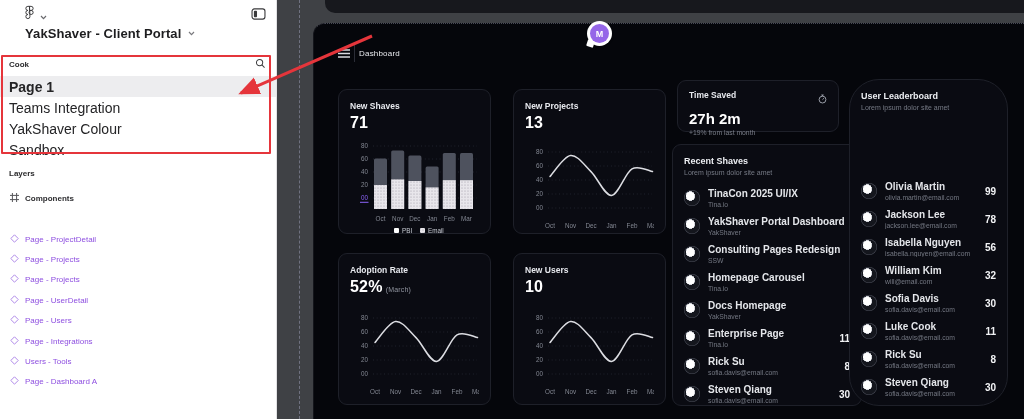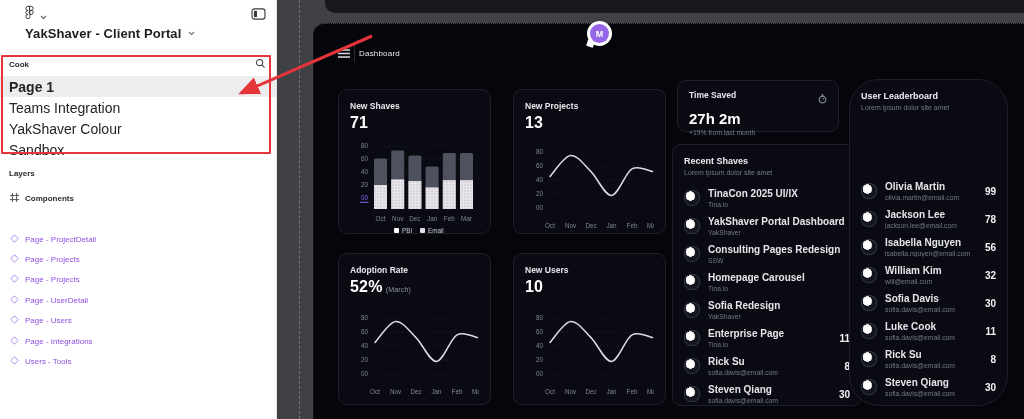--- a/index.html
+++ b/index.html
@@ -178,20 +178,26 @@
           <span><svg width="9" height="9" viewBox="0 0 9 9" fill="none" stroke="#b08ae8" stroke-width="1">
               <path d="M4.5 0.8 L8.2 4.5 L4.5 8.2 L0.8 4.5 z"></path>
             </svg></span>
           <span>Page - Integrations</span>
         </div>
         <div class="inst-row">
           <span><svg width="9" height="9" viewBox="0 0 9 9" fill="none" stroke="#b08ae8" stroke-width="1">
               <path d="M4.5 0.8 L8.2 4.5 L4.5 8.2 L0.8 4.5 z"></path>
             </svg></span>
           <span>Users - Tools</span>
+        </div>
+        <div class="inst-row">
+          <span><svg width="9" height="9" viewBox="0 0 9 9" fill="none" stroke="#b08ae8" stroke-width="1">
+              <path d="M4.5 0.8 L8.2 4.5 L4.5 8.2 L0.8 4.5 z"></path>
+            </svg></span>
+          <span>Page - Dashboard A</span>
         </div>
       </div>
 
     <div class="anno-rect"></div>
   </aside>
 
   <div class="canvas">
     <div class="page-divider"></div>
     <div class="upper-frame"></div>
 
@@ -318,21 +324,21 @@
             <div class="p-row">
               <span class="avatar"></span>
               <div class="p-text">
                 <div class="p-name">Homepage Carousel</div>
                 <div class="p-sub">Tina.io</div>
               </div>
             </div>
             <div class="p-row">
               <span class="avatar"></span>
               <div class="p-text">
-                <div class="p-name">Sofia Redesign</div>
+                <div class="p-name">Docs Homepage</div>
                 <div class="p-sub">YakShaver</div>
               </div>
             </div>
             <div class="p-row">
               <span class="avatar"></span>
               <div class="p-text">
                 <div class="p-name">Enterprise Page</div>
                 <div class="p-sub">Tina.io</div>
               </div>
               <span class="p-val">11</span>

